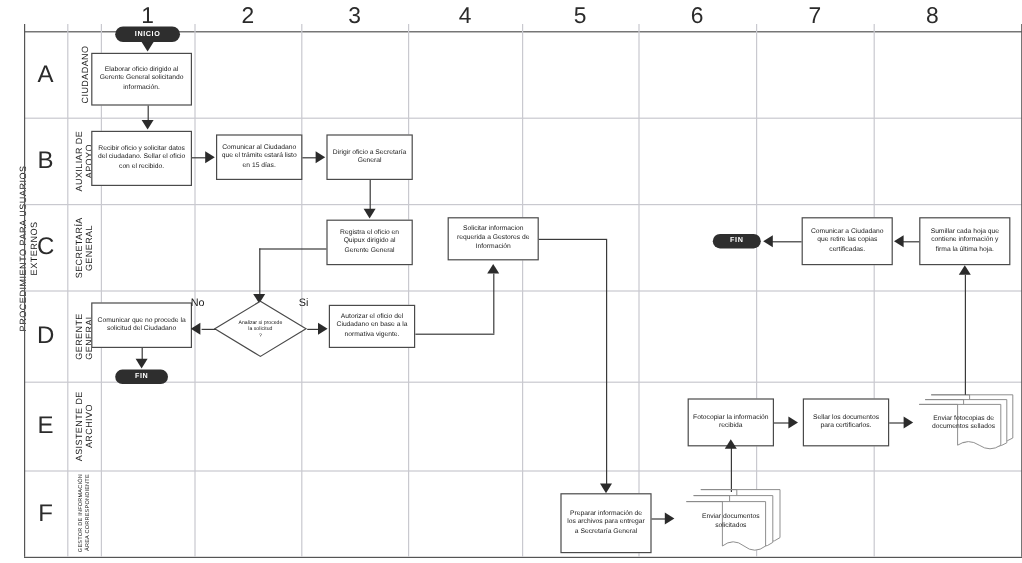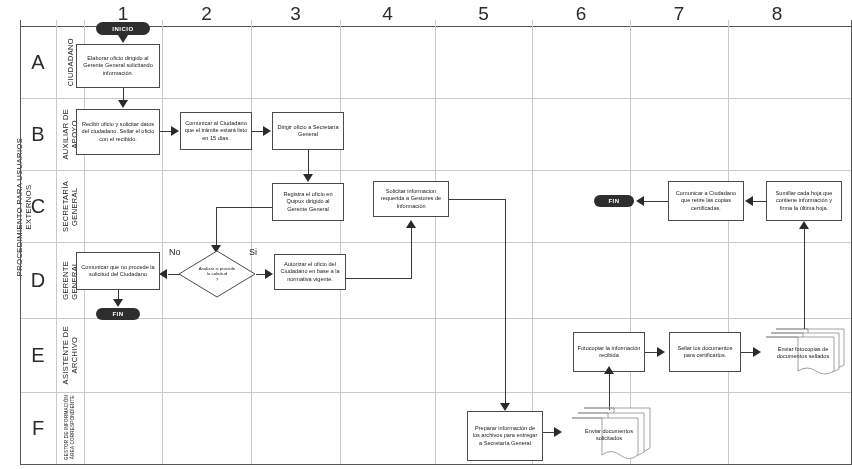--- a/index.html
+++ b/index.html
@@ -209,21 +209,21 @@
     <svg width="78" height="48" viewBox="0 0 78 48" style="position:absolute;left:0;top:0;">
       <polygon points="39,1 77,24 39,47 1,24" fill="#ffffff" stroke="#4a4a4a" stroke-width="1"></polygon>
     </svg>
     <div class="dtext">Analizar si procede
 la solicitud
 ?</div>
   </div>
 
   <div class="proc" style="left:274px;top:254px;width:72px;height:36px;">Autorizar el oficio del Ciudadano en base a la normativa vigente.</div>
 
-  <div class="elabel" style="left:169px;top:247px;">No</div>
+  <div class="elabel" style="left:159px;top:247px;">No</div>
   <div class="ln lnh" style="left:168px;top:274px;width:12px;"></div>
   <div class="arr left" style="left:159px;top:269px;"></div>
 
   <div class="elabel" style="left:249px;top:247px;">Si</div>
   <div class="ln lnh" style="left:256px;top:274px;width:12px;"></div>
   <div class="arr right" style="left:265px;top:269px;"></div>
 
   <div class="ln lnv" style="left:118px;top:290px;height:12px;"></div>
   <div class="arr down" style="left:113px;top:299px;"></div>
   <div class="term" style="left:96px;top:308px;width:44px;height:12px;">FIN</div>

